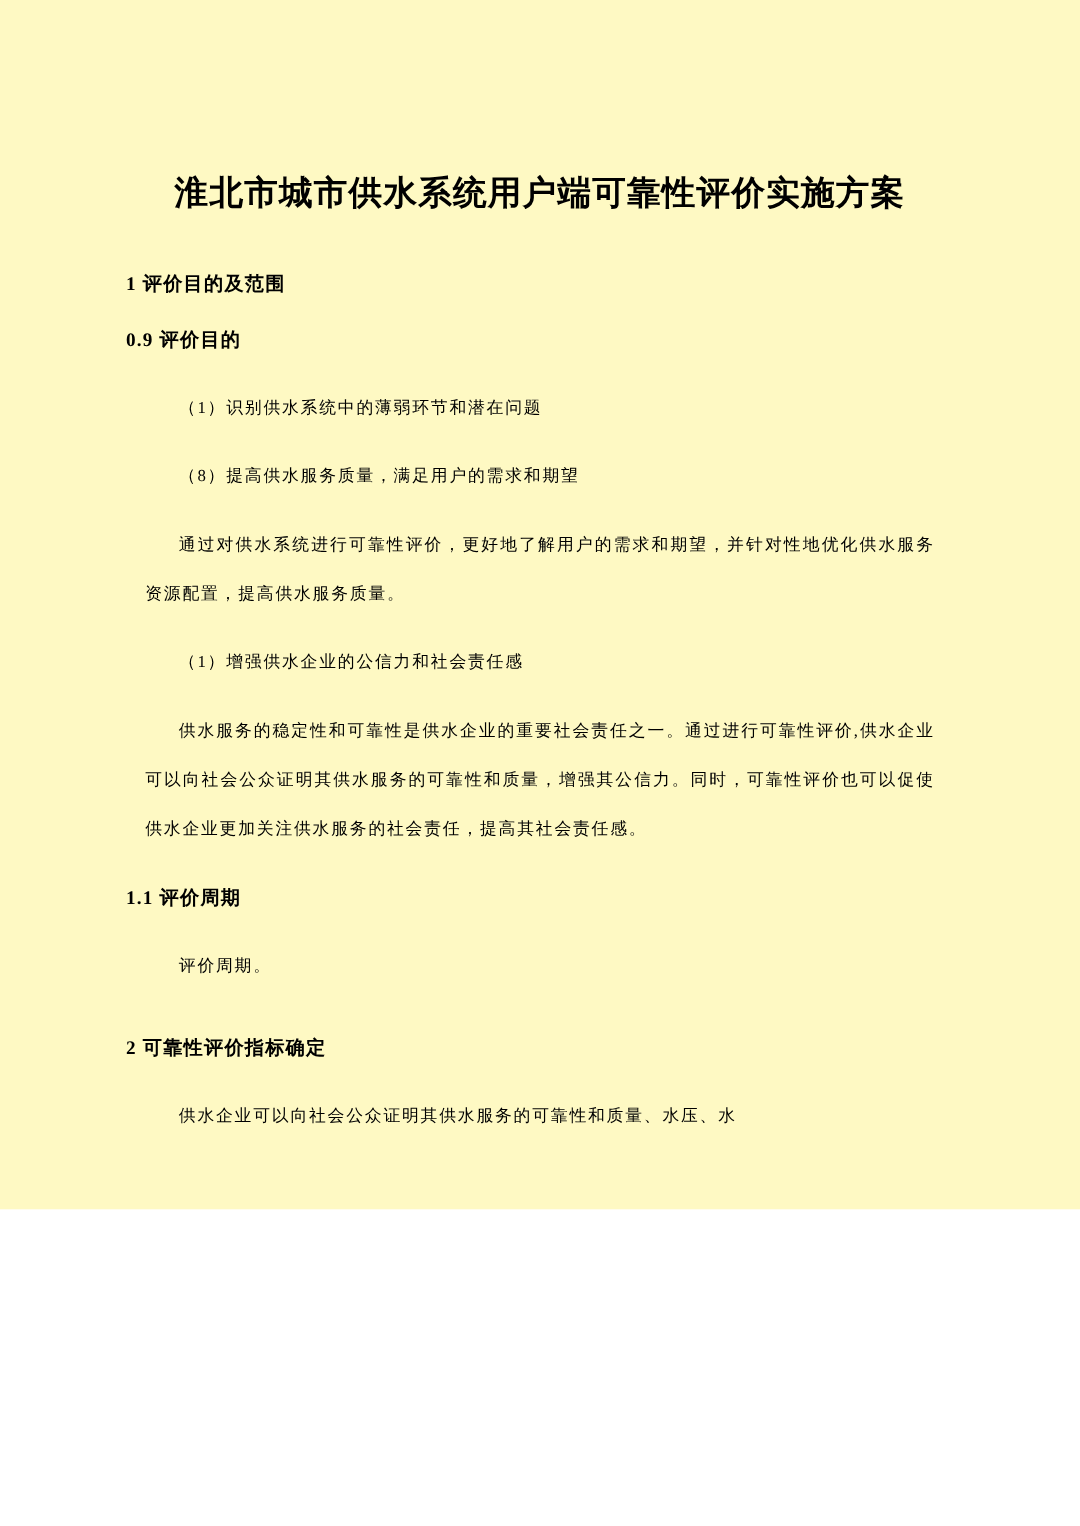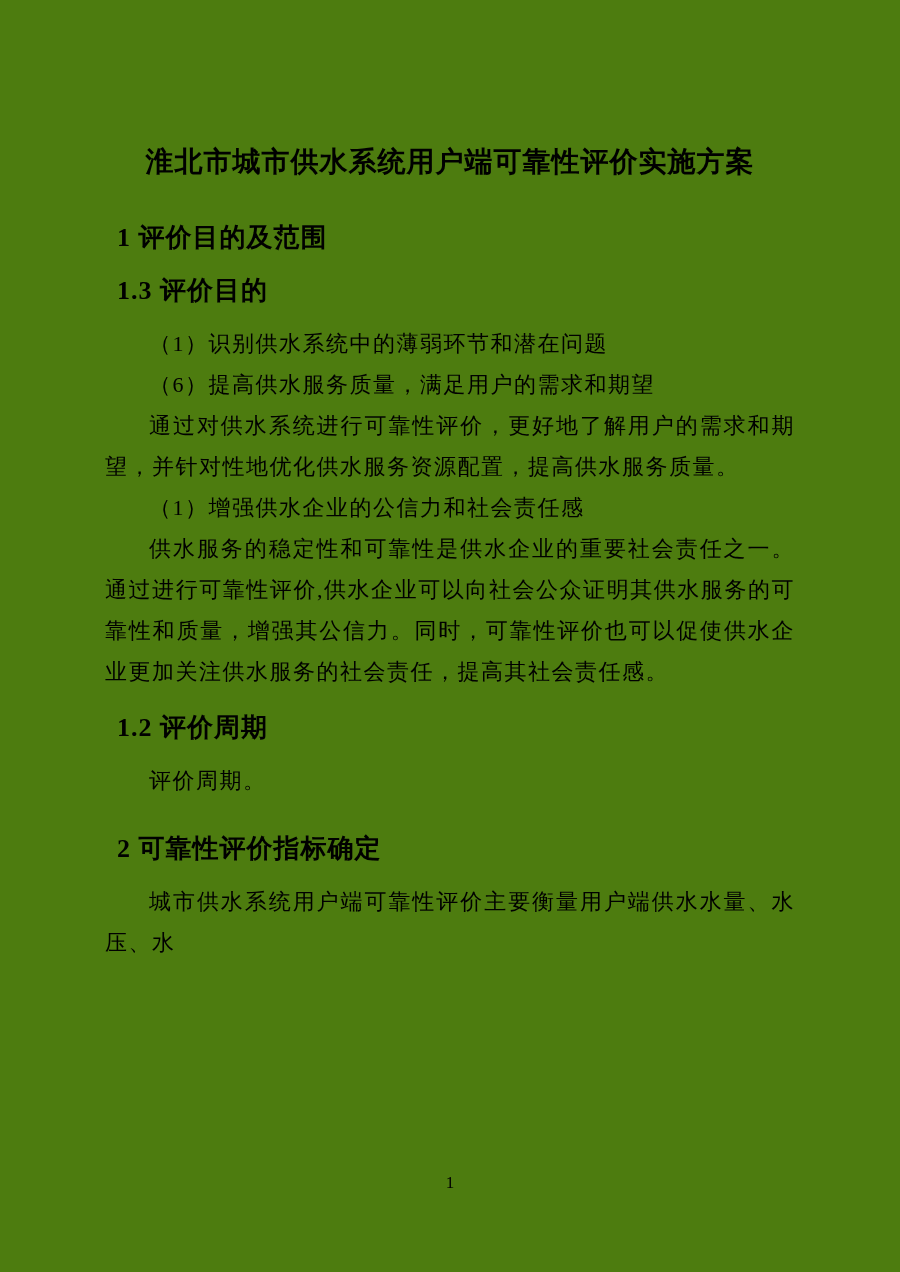--- a/index.html
+++ b/index.html
@@ -3,50 +3,50 @@
 <meta charset="utf-8">
 <style>
   html, body {
     margin: 0;
     padding: 0;
     background: #ffffff;
   }
   .page {
     position: relative;
     width: 900px;
-    height: 1272px;
+    height: 1008px;
     box-sizing: border-box;
     padding: 140px 105px 0 105px;
-    background: #4d7c0f;
+    background: #fef9c3;
     color: #000000;
     font-family: "Liberation Serif", "DejaVu Serif", serif;
     overflow: hidden;
   }
   .doc-title {
     font-size: 28px;
     font-weight: bold;
     text-align: center;
     line-height: 44px;
     letter-spacing: 1px;
     margin: 0 0 33px 0;
   }
   .h1, .h2 {
-    font-size: 26px;
+    font-size: 16px;
     font-weight: bold;
     line-height: 41px;
-    margin: 12px;
+    margin: 0;
     letter-spacing: 1px;
   }
   .mt-sm { margin-top: 5px; }
   .mt-md { margin-top: 15px; }
   .mt-lg { margin-top: 27px; }
   .para {
-    font-size: 22px;
+    font-size: 14px;
     line-height: 41px;
-    margin: 0;
+    margin: 16px;
     text-indent: 2em;
     text-align: justify;
     letter-spacing: 1.5px;
   }
   .page-number {
     position: absolute;
     top: 1162px;
     left: 0;
     width: 100%;
     text-align: center;
@@ -57,38 +57,38 @@
 </style>
 </head>
 <body>
 
 <div class="page">
 
   <div class="doc-title">淮北市城市供水系统用户端可靠性评价实施方案</div>
 
   <div class="h1">1 评价目的及范围</div>
 
-  <div class="h2 mt-sm">1.3 评价目的</div>
+  <div class="h2 mt-sm">0.9 评价目的</div>
 
   <p class="para">（1）识别供水系统中的薄弱环节和潜在问题</p>
 
 
-  <p class="para">（6）提高供水服务质量，满足用户的需求和期望</p>
+  <p class="para">（8）提高供水服务质量，满足用户的需求和期望</p>
 
   <p class="para">通过对供水系统进行可靠性评价，更好地了解用户的需求和期望，并针对性地优化供水服务资源配置，提高供水服务质量。</p>
 
   <p class="para">（1）增强供水企业的公信力和社会责任感</p>
 
   <p class="para">供水服务的稳定性和可靠性是供水企业的重要社会责任之一。通过进行可靠性评价,供水企业可以向社会公众证明其供水服务的可靠性和质量，增强其公信力。同时，可靠性评价也可以促使供水企业更加关注供水服务的社会责任，提高其社会责任感。</p>
 
-  <div class="h2 mt-md">1.2 评价周期</div>
+  <div class="h2 mt-md">1.1 评价周期</div>
 
 
 
   <p class="para">评价周期。</p>
 
   <div class="h1 mt-lg">2 可靠性评价指标确定</div>
 
-  <p class="para">城市供水系统用户端可靠性评价主要衡量用户端供水水量、水压、水</p>
+  <p class="para">供水企业可以向社会公众证明其供水服务的可靠性和质量、水压、水</p>
 
   <div class="page-number">1</div>
 
 </div>
 
 </body></html>

